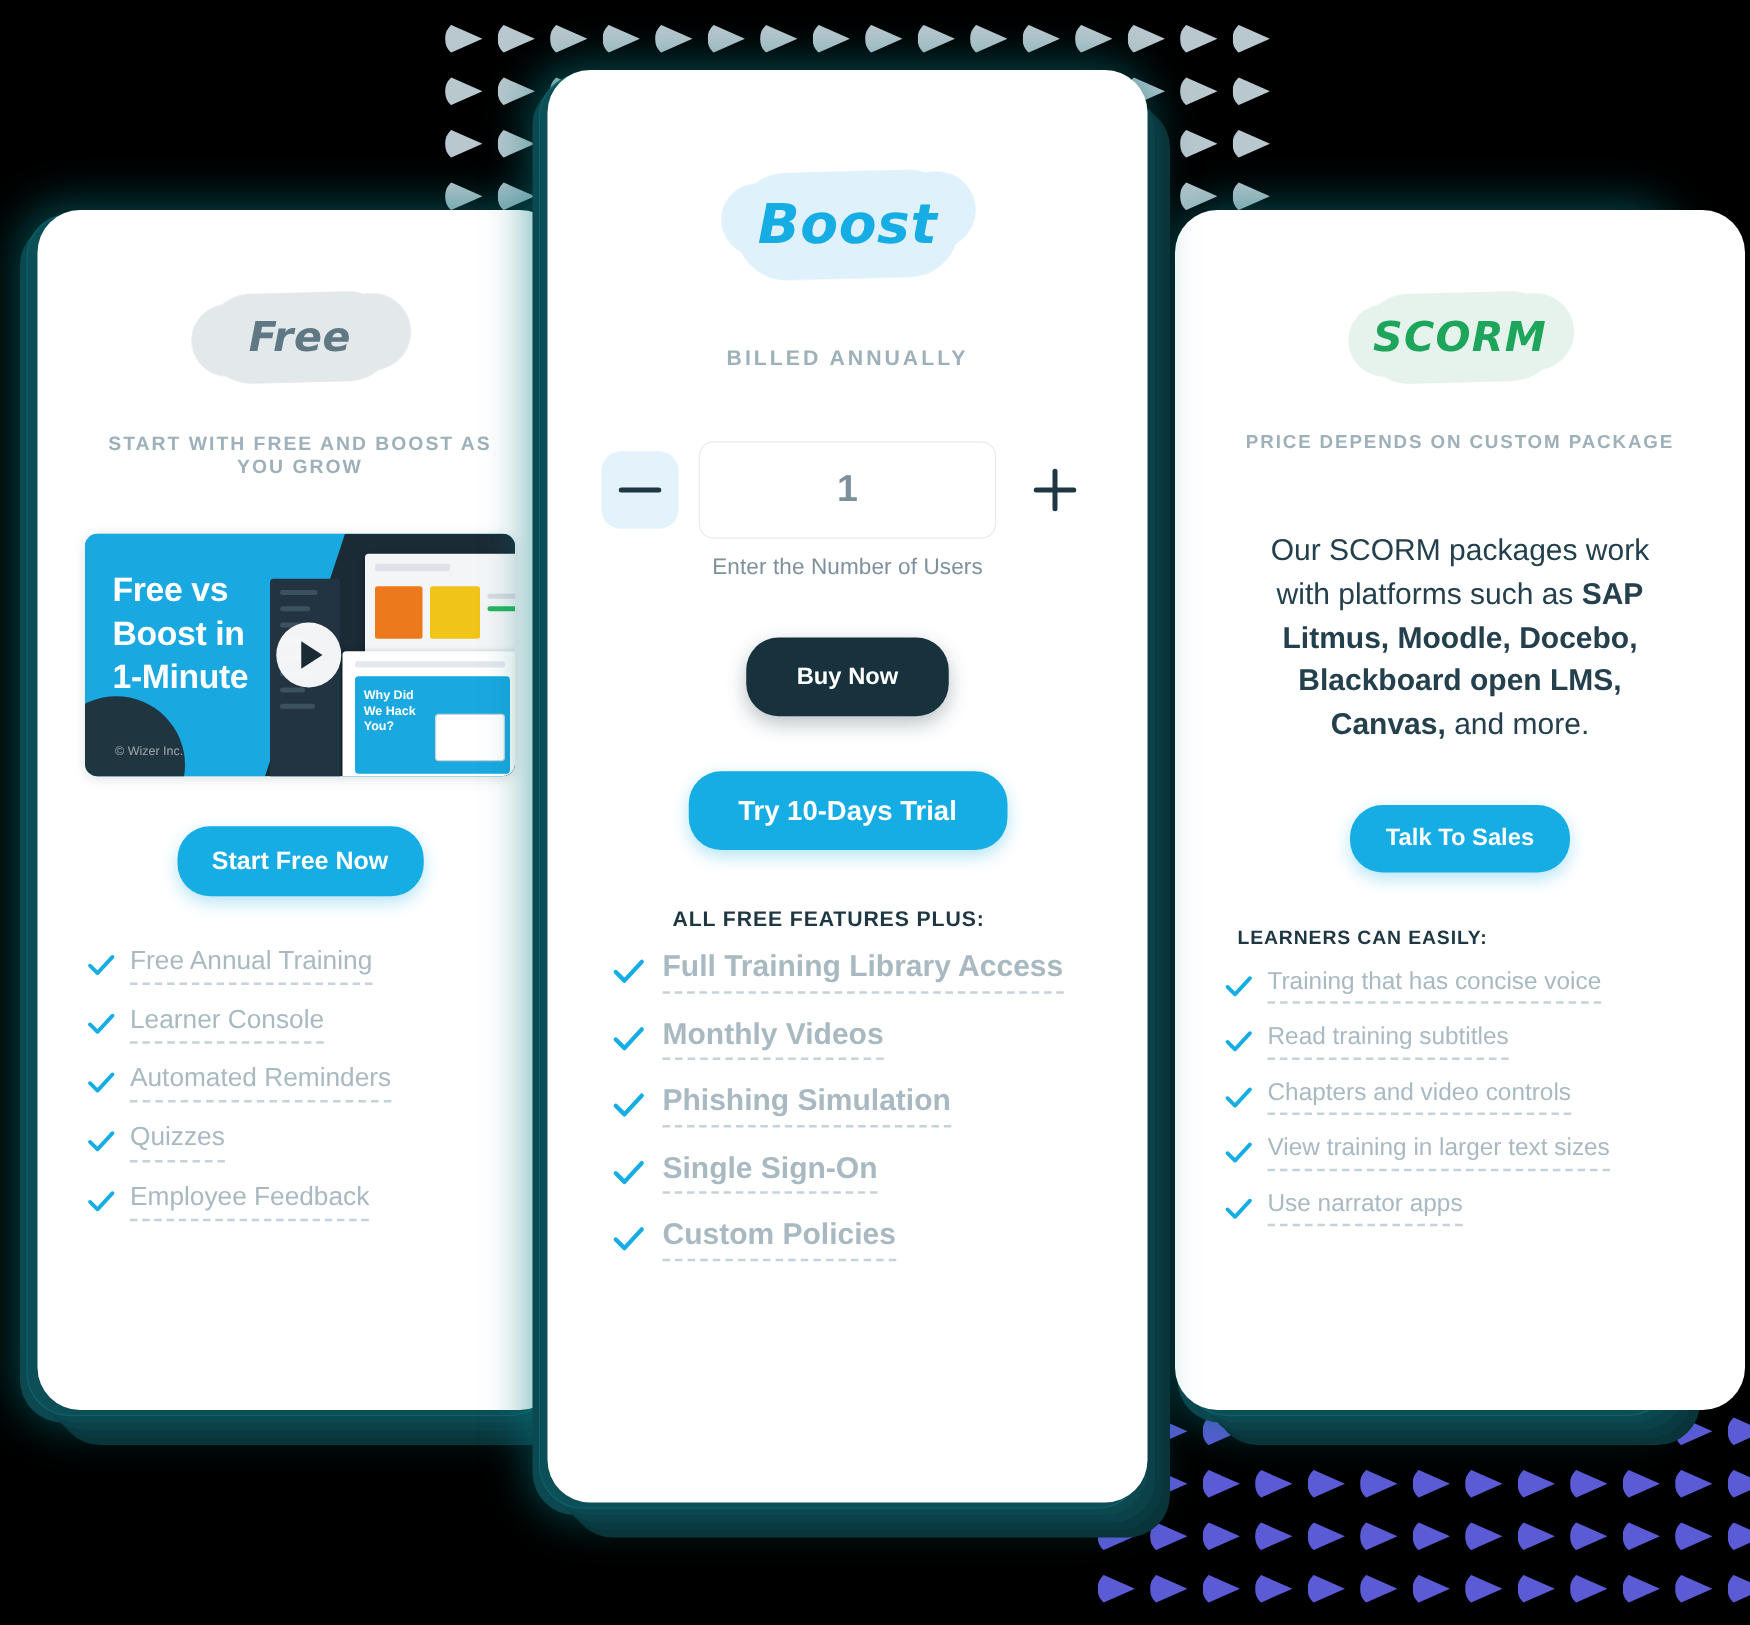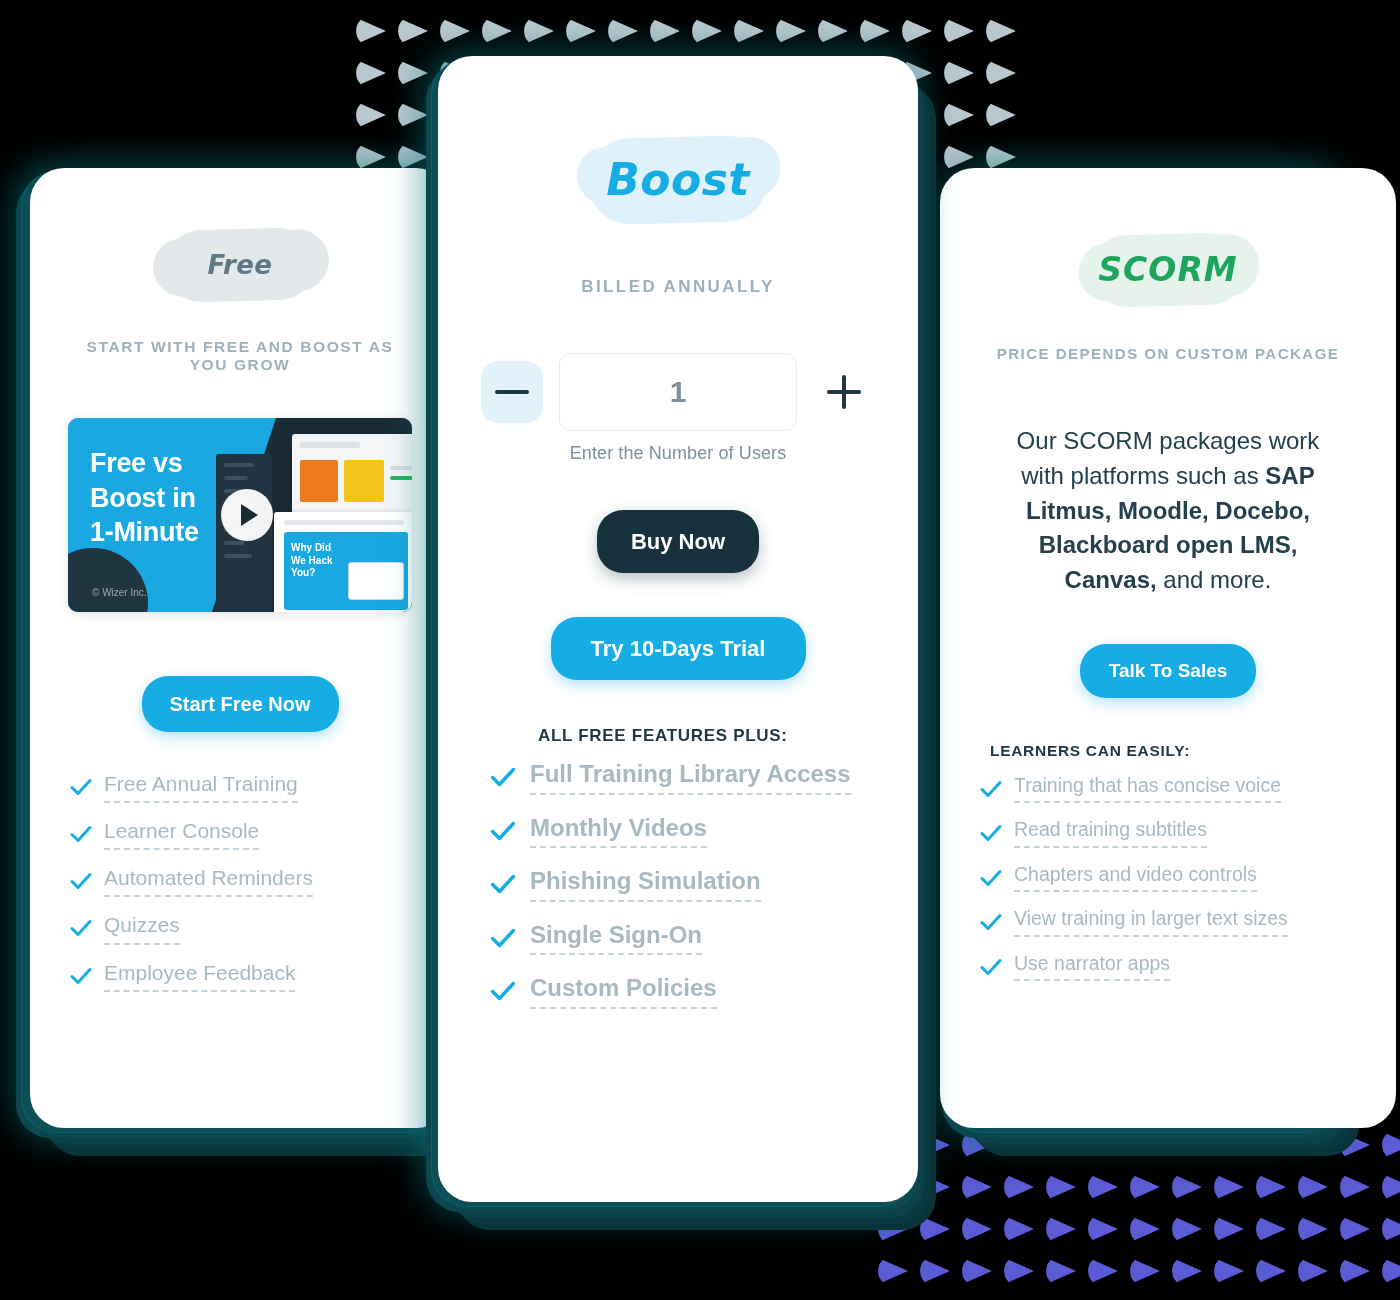--- a/index.html
+++ b/index.html
@@ -125,21 +125,21 @@
   .scribble::after {
     right: -14px; top: 4px; width: 110px; height: 62px;
     transform: rotate(-5deg);
   }
   .plan-title {
     position: relative;
     z-index: 1;
     font-family: "DejaVu Sans", sans-serif;
     font-weight: bold;
     font-style: italic;
-    font-size: 26px;
+    font-size: 33px;
     letter-spacing: 0.5px;
   }
 
   .billing-note {
     font-size: 17px;
     font-weight: bold;
     letter-spacing: 2.2px;
     color: #9eb0ba;
     text-transform: uppercase;
     text-align: center;
@@ -268,23 +268,23 @@
   .btn-blue {
     background: #16ace4;
     border-radius: 26px;
     box-shadow: 0 5px 14px rgba(22,172,228,0.32);
   }
   .btn-dark {
     background: #17323c;
     border-radius: 26px;
     box-shadow: 0 6px 16px rgba(23,50,60,0.30);
   }
-  #btn-start-free { margin-top: 64px; width: 197px; height: 56px; font-size: 20px; }
+  #btn-start-free { margin-top: 40px; width: 197px; height: 56px; font-size: 20px; }
   #btn-talk-sales { margin-top: 46px; width: 176px; height: 54px; font-size: 19px; }
-  #btn-buy-now    { width: 162px; height: 63px; font-size: 22px; }
+  #btn-buy-now    { width: 162px; height: 63px; font-size: 19px; }
   #btn-trial      { margin-top: 44px; width: 255px; height: 63px; font-size: 22px; }
 
   
   .features {
     width: 100%;
     margin-top: 40px;
     display: flex;
     flex-direction: column;
   }
   .features-heading {

